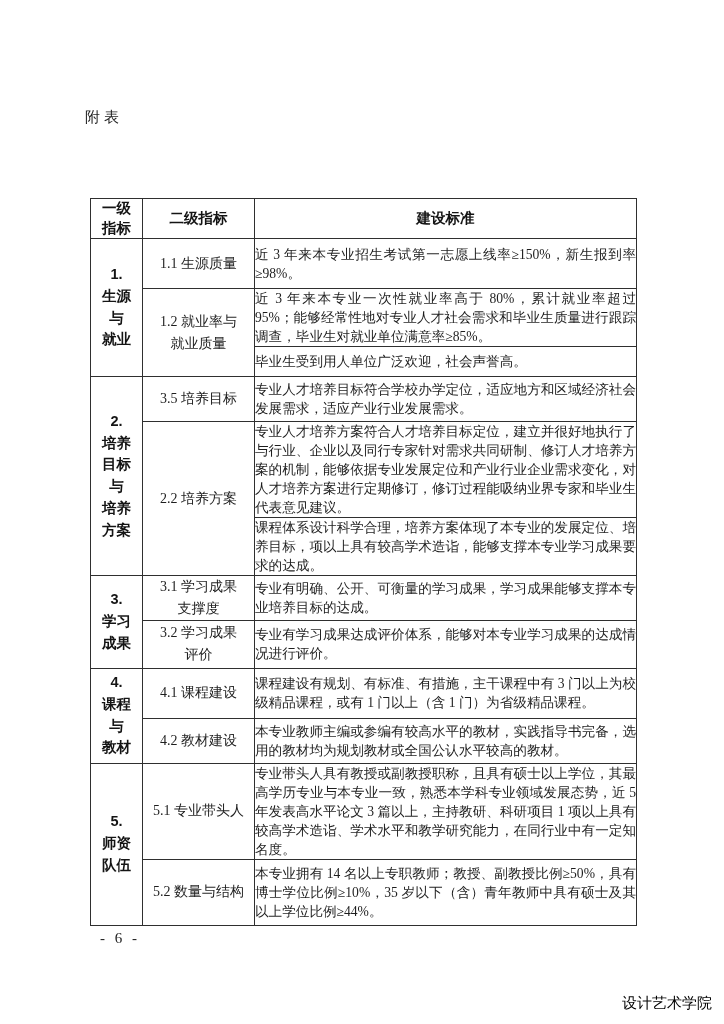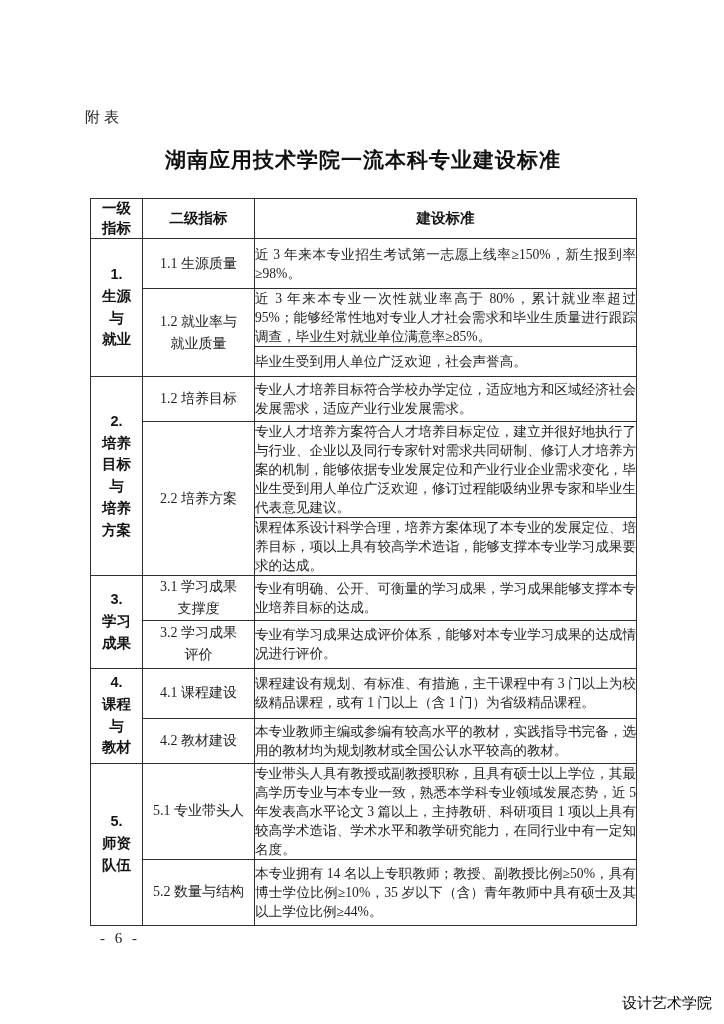--- a/index.html
+++ b/index.html
@@ -93,21 +93,20 @@
     font-family: "Liberation Sans", "DejaVu Sans", sans-serif;
   }
 </style>
 </head>
 <body>
 
 <div class="page">
 
   <div class="attach">附表</div>
 
-  <div class="title">湖南应用技术学院一流本科专业建设标准</div>
 
   <table class="standards">
     <colgroup>
         <col class="c1">
         <col class="c2">
         <col class="c3">
       </colgroup>
 
     <tbody>
         <tr style="height:40px;margin-top:32px;">
@@ -134,26 +133,26 @@
       <td class="stdcell">毕业生受到用人单位广泛欢迎，社会声誉高。</td>
     </tr>
 
     <tr style="height:45px;">
       <td class="l1cell" rowspan="3">2.
 培养
 目标
 与
 培养
 方案</td>
-      <td class="l2cell">1.2 培养目标</td>
+      <td class="l2cell">3.5 培养目标</td>
       <td class="stdcell">专业人才培养目标符合学校办学定位，适应地方和区域经济社会发展需求，适应产业行业发展需求。</td>
     </tr>
     <tr style="height:95px;">
       <td class="l2cell" rowspan="2">2.2 培养方案</td>
-      <td class="stdcell">专业人才培养方案符合人才培养目标定位，建立并很好地执行了与行业、企业以及同行专家针对需求共同研制、修订人才培养方案的机制，能够依据专业发展定位和产业行业企业需求变化，毕业生受到用人单位广泛欢迎，修订过程能吸纳业界专家和毕业生代表意见建议。</td>
+      <td class="stdcell">专业人才培养方案符合人才培养目标定位，建立并很好地执行了与行业、企业以及同行专家针对需求共同研制、修订人才培养方案的机制，能够依据专业发展定位和产业行业企业需求变化，对人才培养方案进行定期修订，修订过程能吸纳业界专家和毕业生代表意见建议。</td>
     </tr>
     <tr style="height:58px;">
       <td class="stdcell">课程体系设计科学合理，培养方案体现了本专业的发展定位、培养目标，项以上具有较高学术造诣，能够支撑本专业学习成果要求的达成。</td>
     </tr>
 
     <tr style="height:42px;">
       <td class="l1cell" rowspan="2">3.
 学习
 成果</td>
       <td class="l2cell">3.1 学习成果

